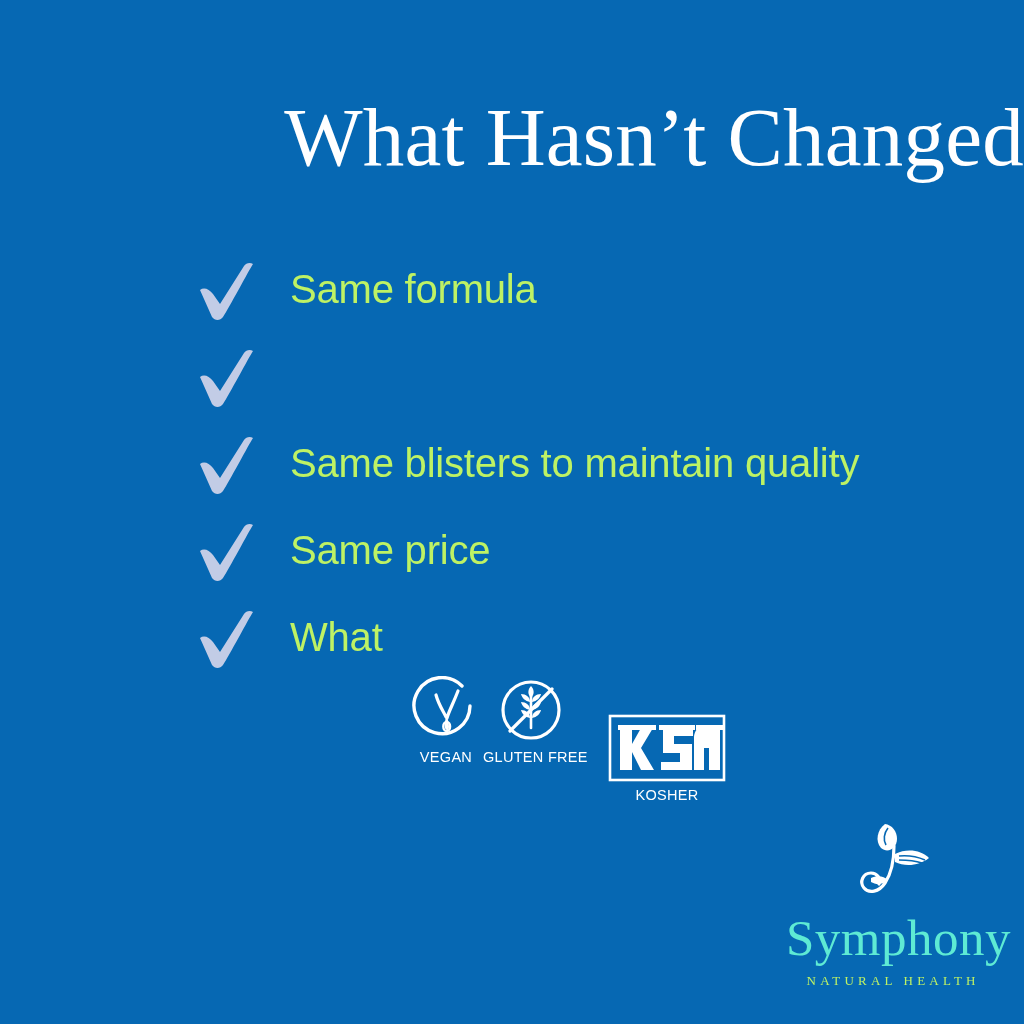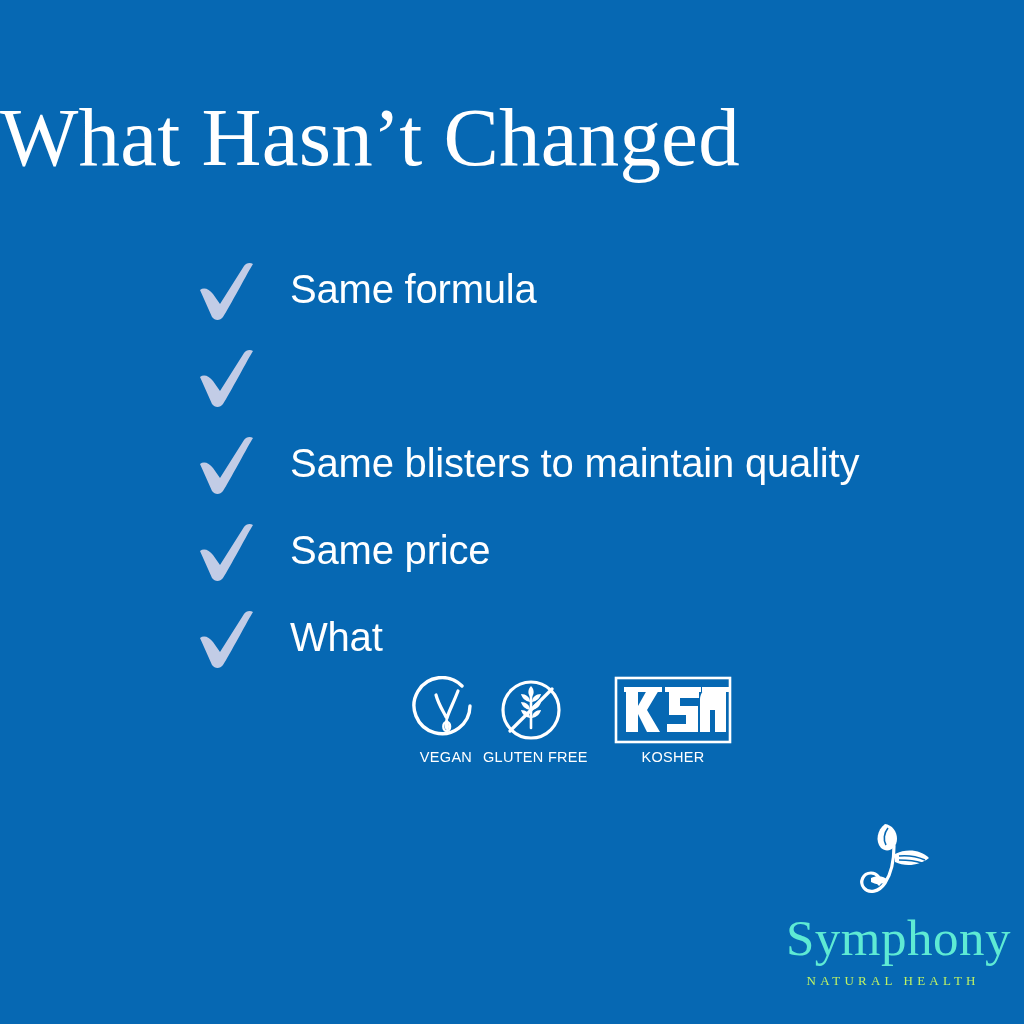--- a/index.html
+++ b/index.html
@@ -17,21 +17,21 @@
     font-family: "Liberation Sans", sans-serif;
     -webkit-font-smoothing: antialiased;
   }
 
   
   #title {
     position: absolute;
     top: 96px;
     left: 0;
     width: 1024px;
-    text-align: left;
+    text-align: right;
     font-family: "Liberation Serif", "DejaVu Serif", serif;
     font-size: 83px;
     line-height: 1.0;
     color: #ffffff;
     letter-spacing: 0.2px;
     white-space: nowrap;
   }
 
   
   #checklist {
@@ -51,21 +51,21 @@
     width: 62px;
     height: 62px;
   }
   .row-label {
     position: absolute;
     left: 94px;
     top: 0;
     height: 62px;
     line-height: 62px;
     font-size: 40px;
-    color: #ffffff;
+    color: #bef264;
     white-space: nowrap;
     letter-spacing: -0.2px;
   }
   .row-label.with-badges {
     line-height: 62px;
   }
 
   
   #badges {
     position: absolute;
@@ -87,21 +87,21 @@
   .badge-label {
     display: block;
     margin-top: 5px;
     font-size: 14.5px;
     letter-spacing: 0.3px;
     color: #ffffff;
     white-space: nowrap;
   }
   #badge-vegan { left: 0px;  width: 82px; }
   #badge-gluten{ left: 78px; width: 96px; }
-  #badge-kosher{ left: 208px;width: 120px; }
+  #badge-kosher{ left: 202px;width: 120px; margin-top: 38px; }
 
   
   #logo {
     position: absolute;
     left: 786px;
     top: 812px;
     width: 210px;
     text-align: center;
   }
   #logo-mark { display: block; margin: 0 auto; }

